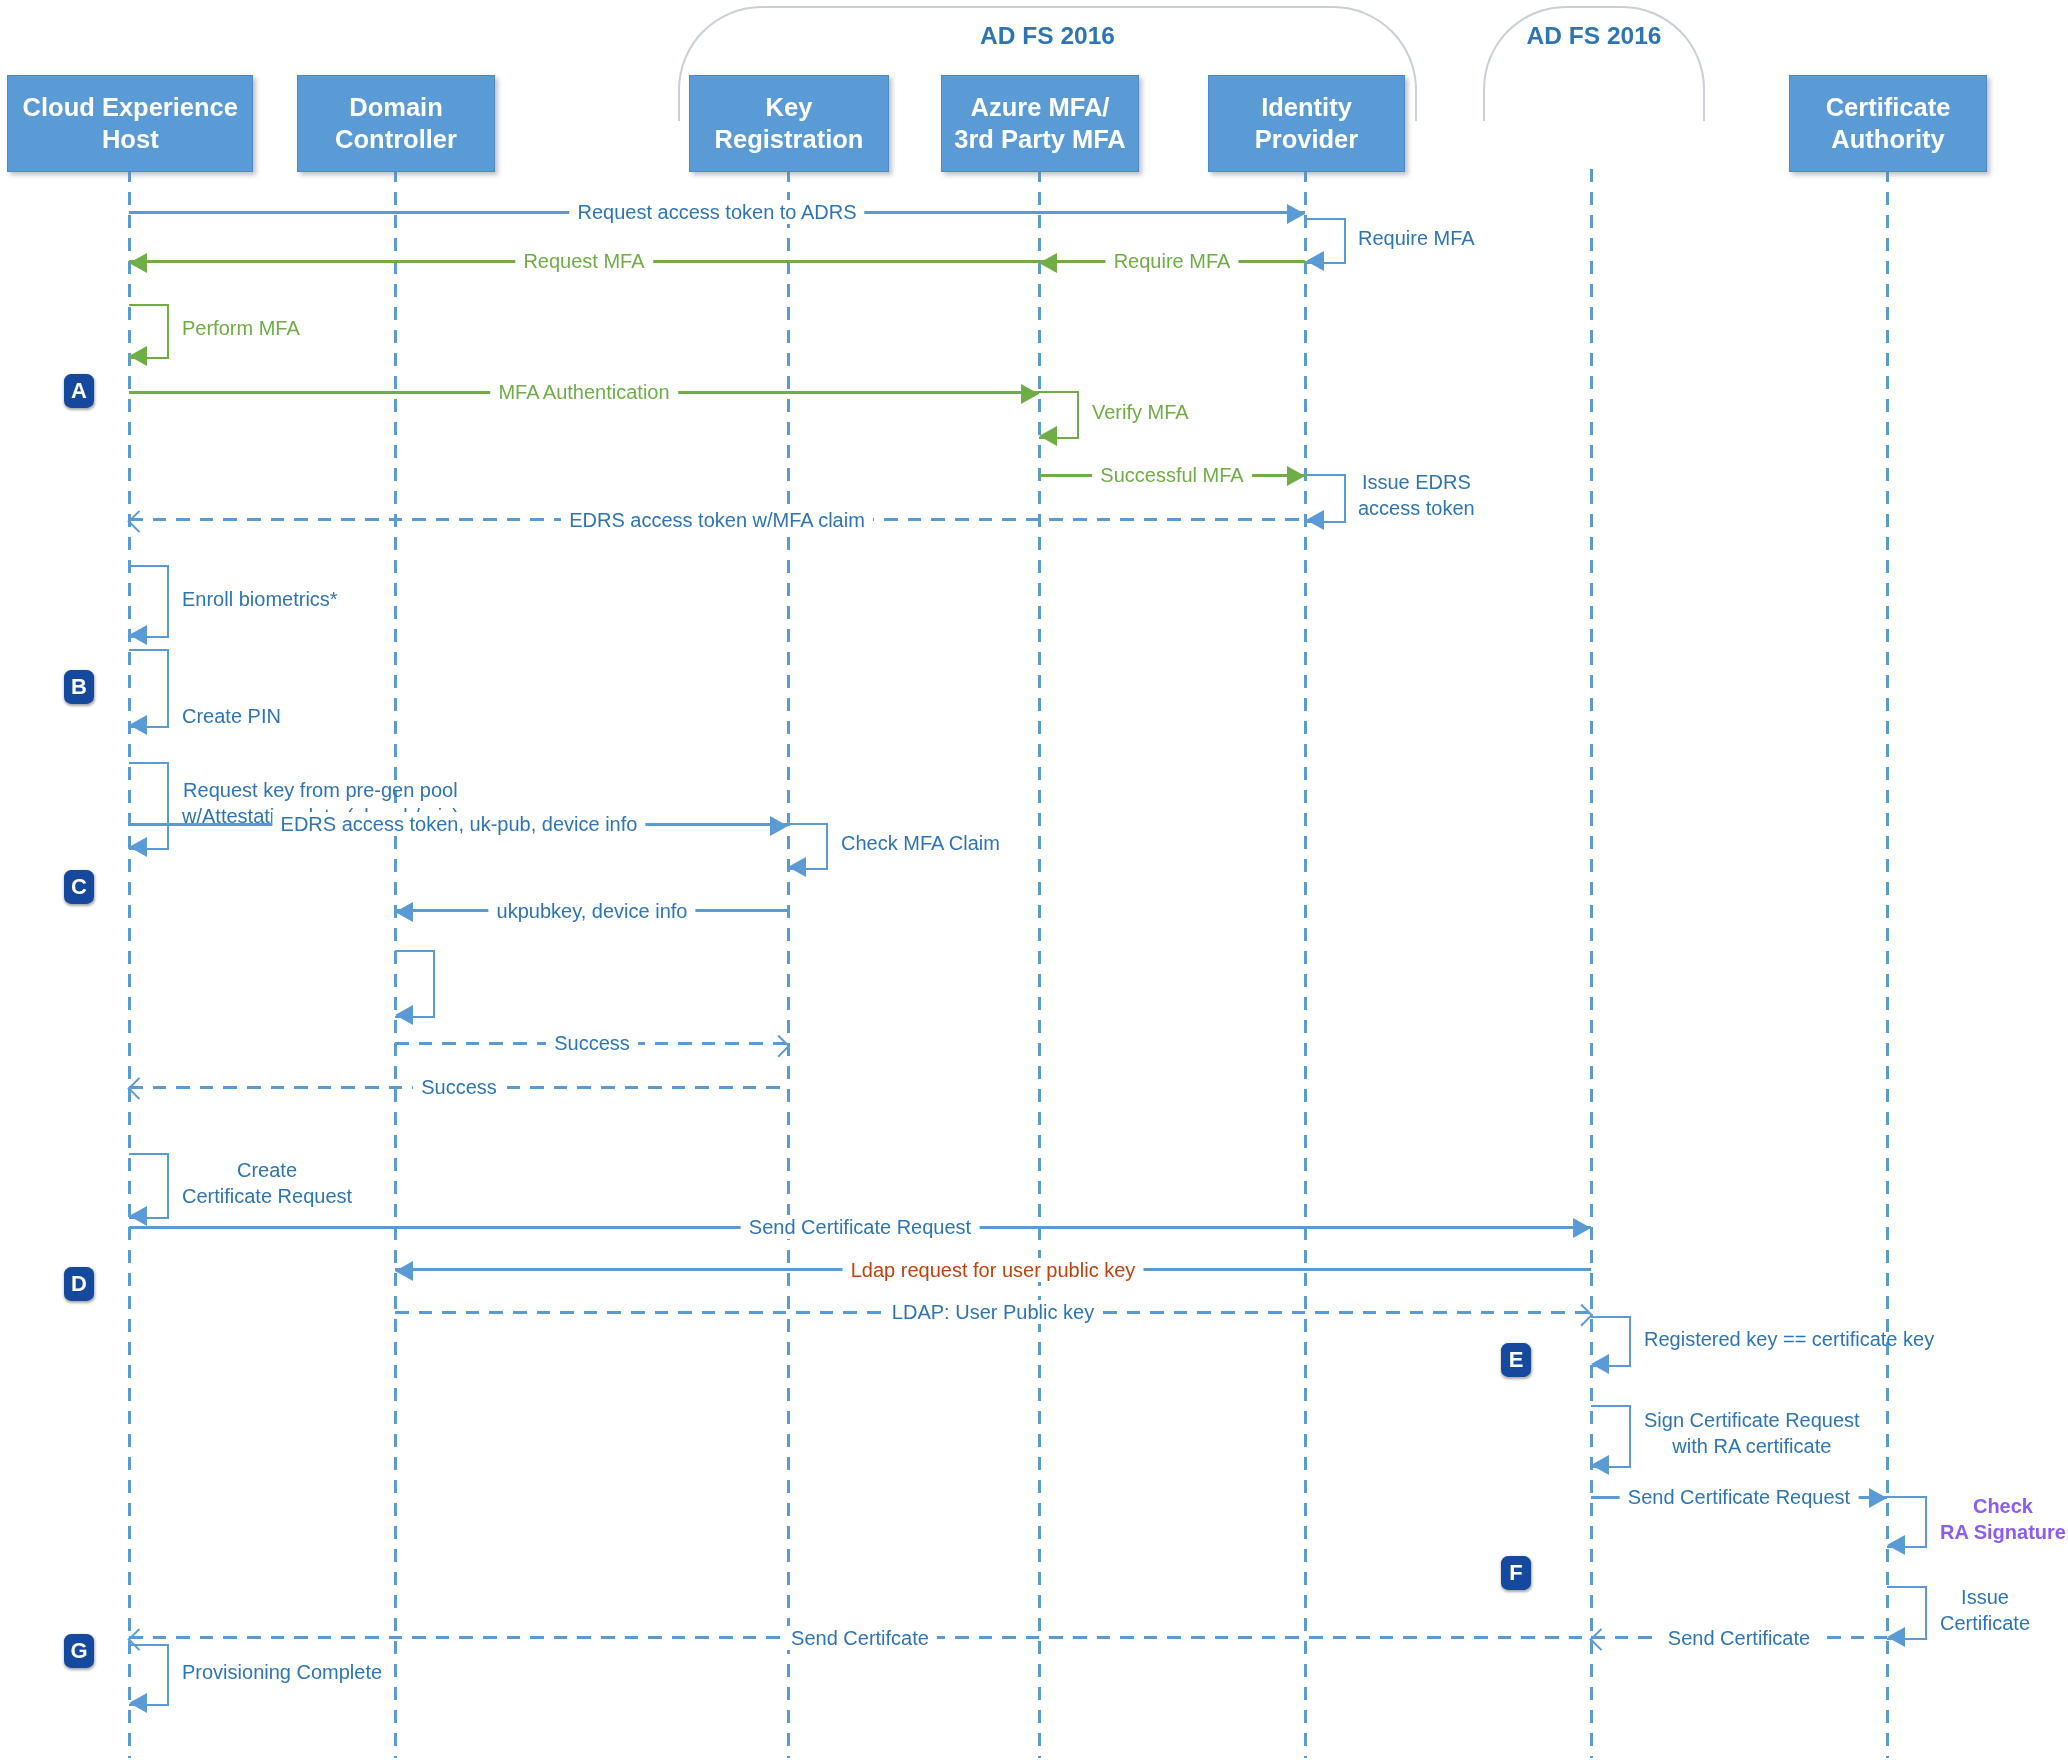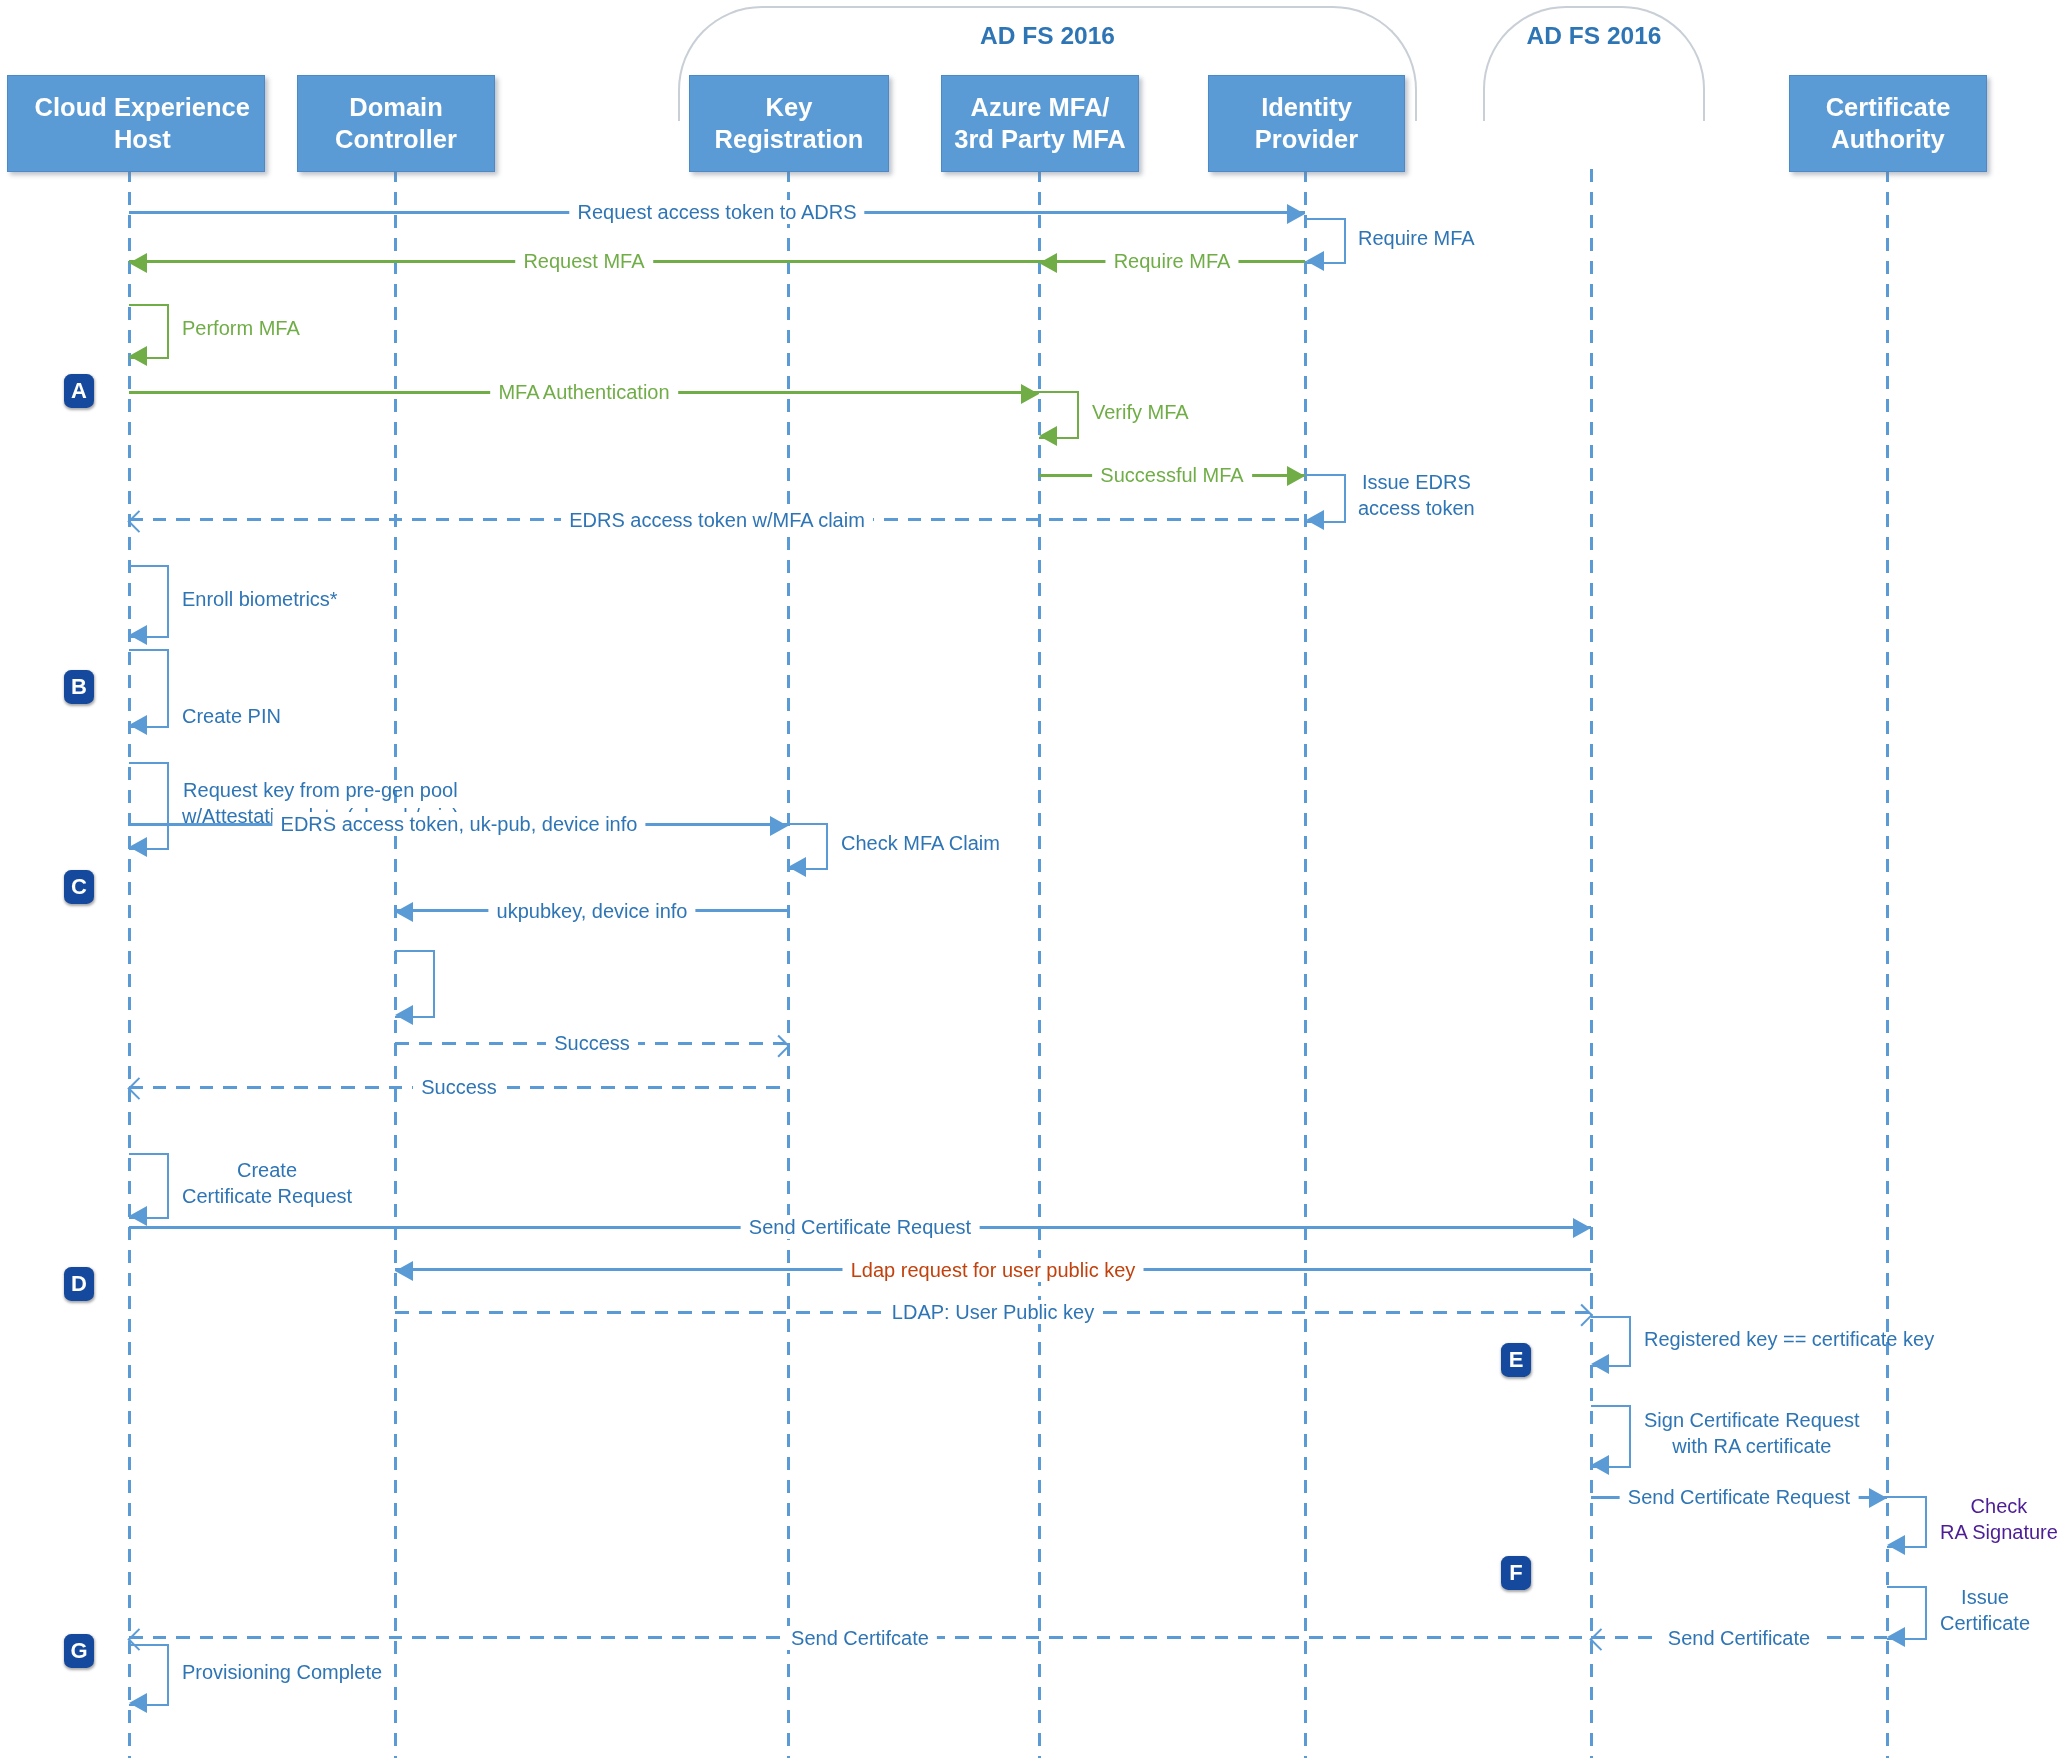--- a/index.html
+++ b/index.html
@@ -40,21 +40,21 @@
     <div class="group" style="left: 1483px; width: 218px; border-radius: 83px 83px 0px 0px;">
       <div class="group-label">AD FS 2016</div>
     </div>
     <div class="lifeline" style="left: 128px; top: 169px; height: 1589px; background: repeating-linear-gradient(rgb(91, 155, 213) 0px, rgb(91, 155, 213) 12.7px, transparent 12.7px, transparent 23px);"></div>
     <div class="lifeline" style="left: 394px; top: 169px; height: 1589px; background: repeating-linear-gradient(rgb(91, 155, 213) 0px, rgb(91, 155, 213) 12.7px, transparent 12.7px, transparent 23px);"></div>
     <div class="lifeline" style="left: 787px; top: 169px; height: 1589px; background: repeating-linear-gradient(rgb(91, 155, 213) 0px, rgb(91, 155, 213) 12.7px, transparent 12.7px, transparent 23px);"></div>
     <div class="lifeline" style="left: 1038px; top: 169px; height: 1589px; background: repeating-linear-gradient(rgb(91, 155, 213) 0px, rgb(91, 155, 213) 12.7px, transparent 12.7px, transparent 23px);"></div>
     <div class="lifeline" style="left: 1304px; top: 169px; height: 1589px; background: repeating-linear-gradient(rgb(91, 155, 213) 0px, rgb(91, 155, 213) 12.7px, transparent 12.7px, transparent 23px);"></div>
     <div class="lifeline" style="left: 1590px; top: 169px; height: 1589px; background: repeating-linear-gradient(rgb(91, 155, 213) 0px, rgb(91, 155, 213) 12.7px, transparent 12.7px, transparent 23px);"></div>
     <div class="lifeline" style="left: 1886px; top: 169px; height: 1589px; background: repeating-linear-gradient(rgb(91, 155, 213) 0px, rgb(91, 155, 213) 12.7px, transparent 12.7px, transparent 23px);"></div>
-    <div class="actor" style="left: 7.3px; width: 244px; padding-left: 12px;">
+    <div class="actor" style="left: 7.3px; width: 244px;">
       <span>Cloud Experience</span>
       <span>Host</span>
     </div>
     <div class="actor" style="left: 689px; width: 198px;">
       <span>Key</span>
       <span>Registration</span>
     </div>
     <div class="actor" style="left: 297px; width: 196px;">
       <span>Domain</span>
       <span>Controller</span>
@@ -182,21 +182,21 @@
     <div class="selflabel" style="left: 1644px; top: 1434px; color: rgb(46, 117, 182);">
       <div>Sign Certificate Request</div>
       <div>with RA certificate</div>
     </div>
     <div class="mline" style="left: 1591px; width: 296px; top: 1496px; background: rgb(91, 155, 213);"></div>
     <div class="tri" style="border-top: 10px solid transparent; border-bottom: 10px solid transparent; border-left: 18px solid rgb(91, 155, 213); left: 1869px; top: 1488px;"></div>
     <div class="mlabel" style="left: 1739px; top: 1497px; color: rgb(46, 117, 182);">Send Certificate Request</div>
     <div class="selfloop" style="left: 1887px; top: 1496px; height: 48px; border-color: rgb(91, 155, 213);">
       <div class="tri" style="border-top: 10px solid transparent; border-bottom: 10px solid transparent; border-right: 18px solid rgb(91, 155, 213); left: 0px; bottom: -8.6px; position: absolute;"></div>
     </div>
-    <div class="selflabel" style="left: 1940px; top: 1520px; color: #4c1d95;">
+    <div class="selflabel" style="left: 1940px; top: 1520px; color: #8b5cf6; font-weight: bold;">
       <div>Check</div>
       <div>RA Signature</div>
     </div>
     <div class="selfloop" style="left: 1887px; top: 1586px; height: 50px; border-color: rgb(91, 155, 213);">
       <div class="tri" style="border-top: 10px solid transparent; border-bottom: 10px solid transparent; border-right: 18px solid rgb(91, 155, 213); left: 0px; bottom: -8.6px; position: absolute;"></div>
     </div>
     <div class="selflabel" style="left: 1940px; top: 1611px; color: rgb(46, 117, 182);">
       <div>Issue</div>
       <div>Certificate</div>
     </div>

